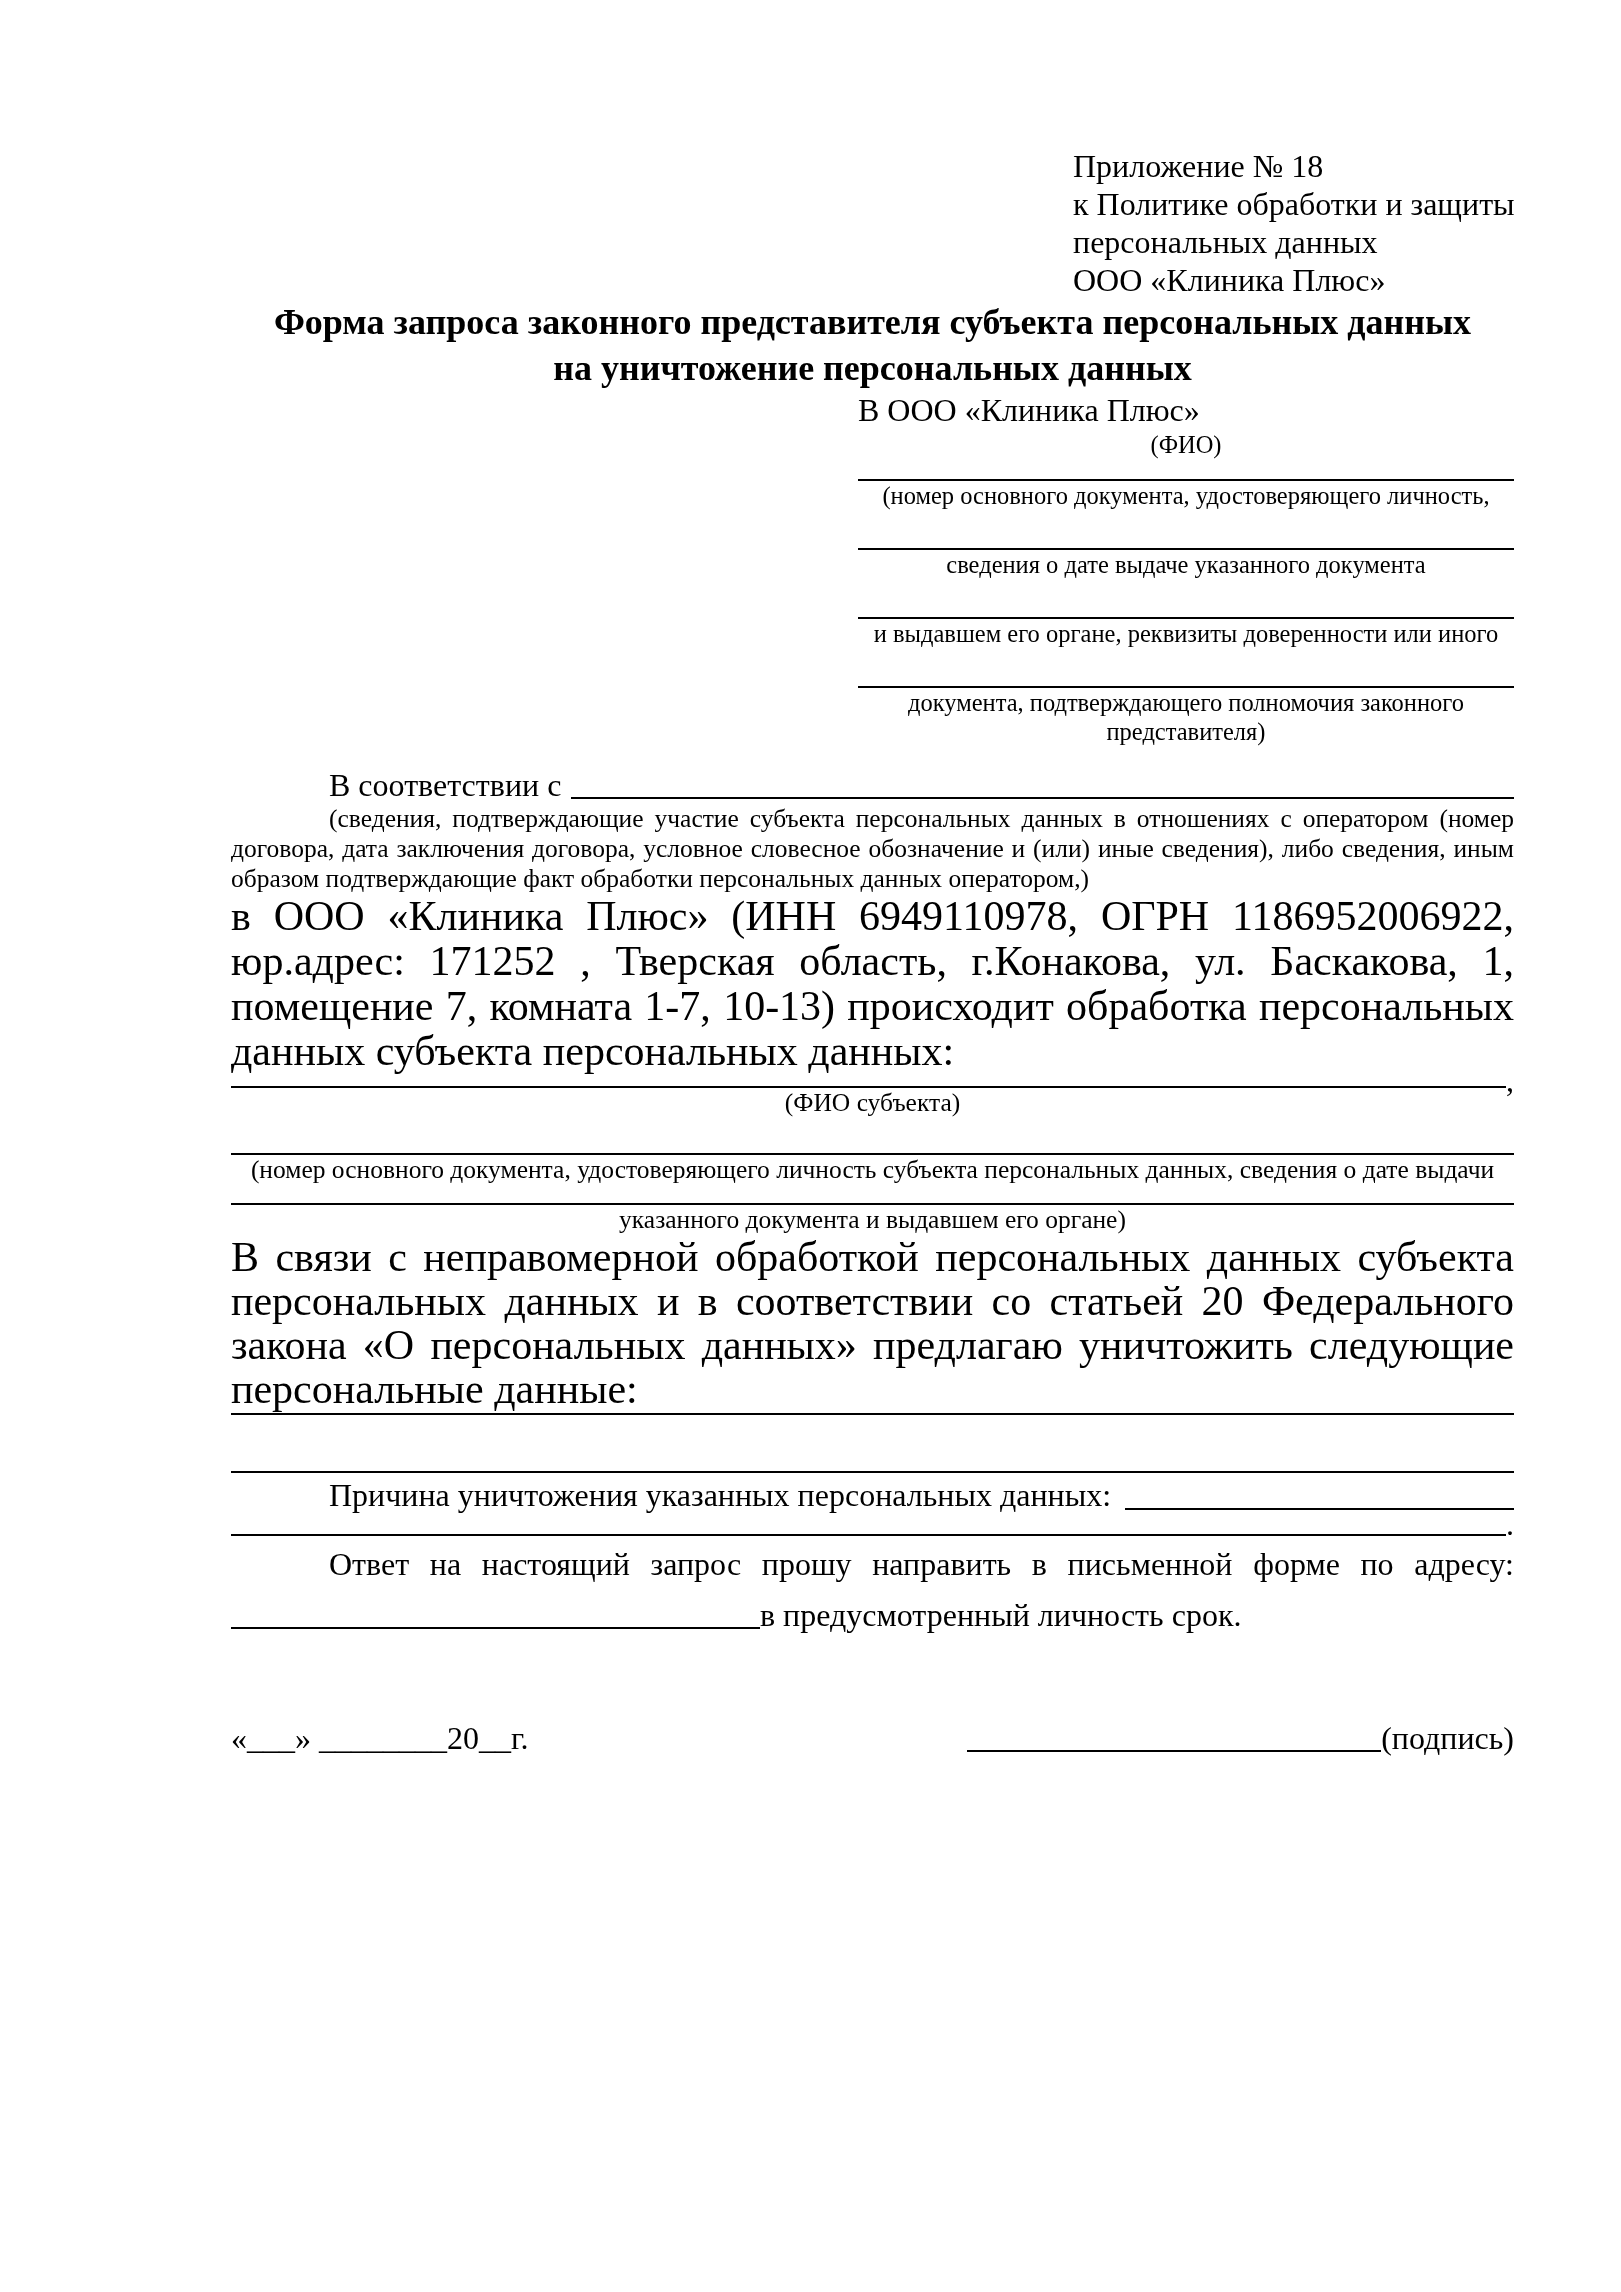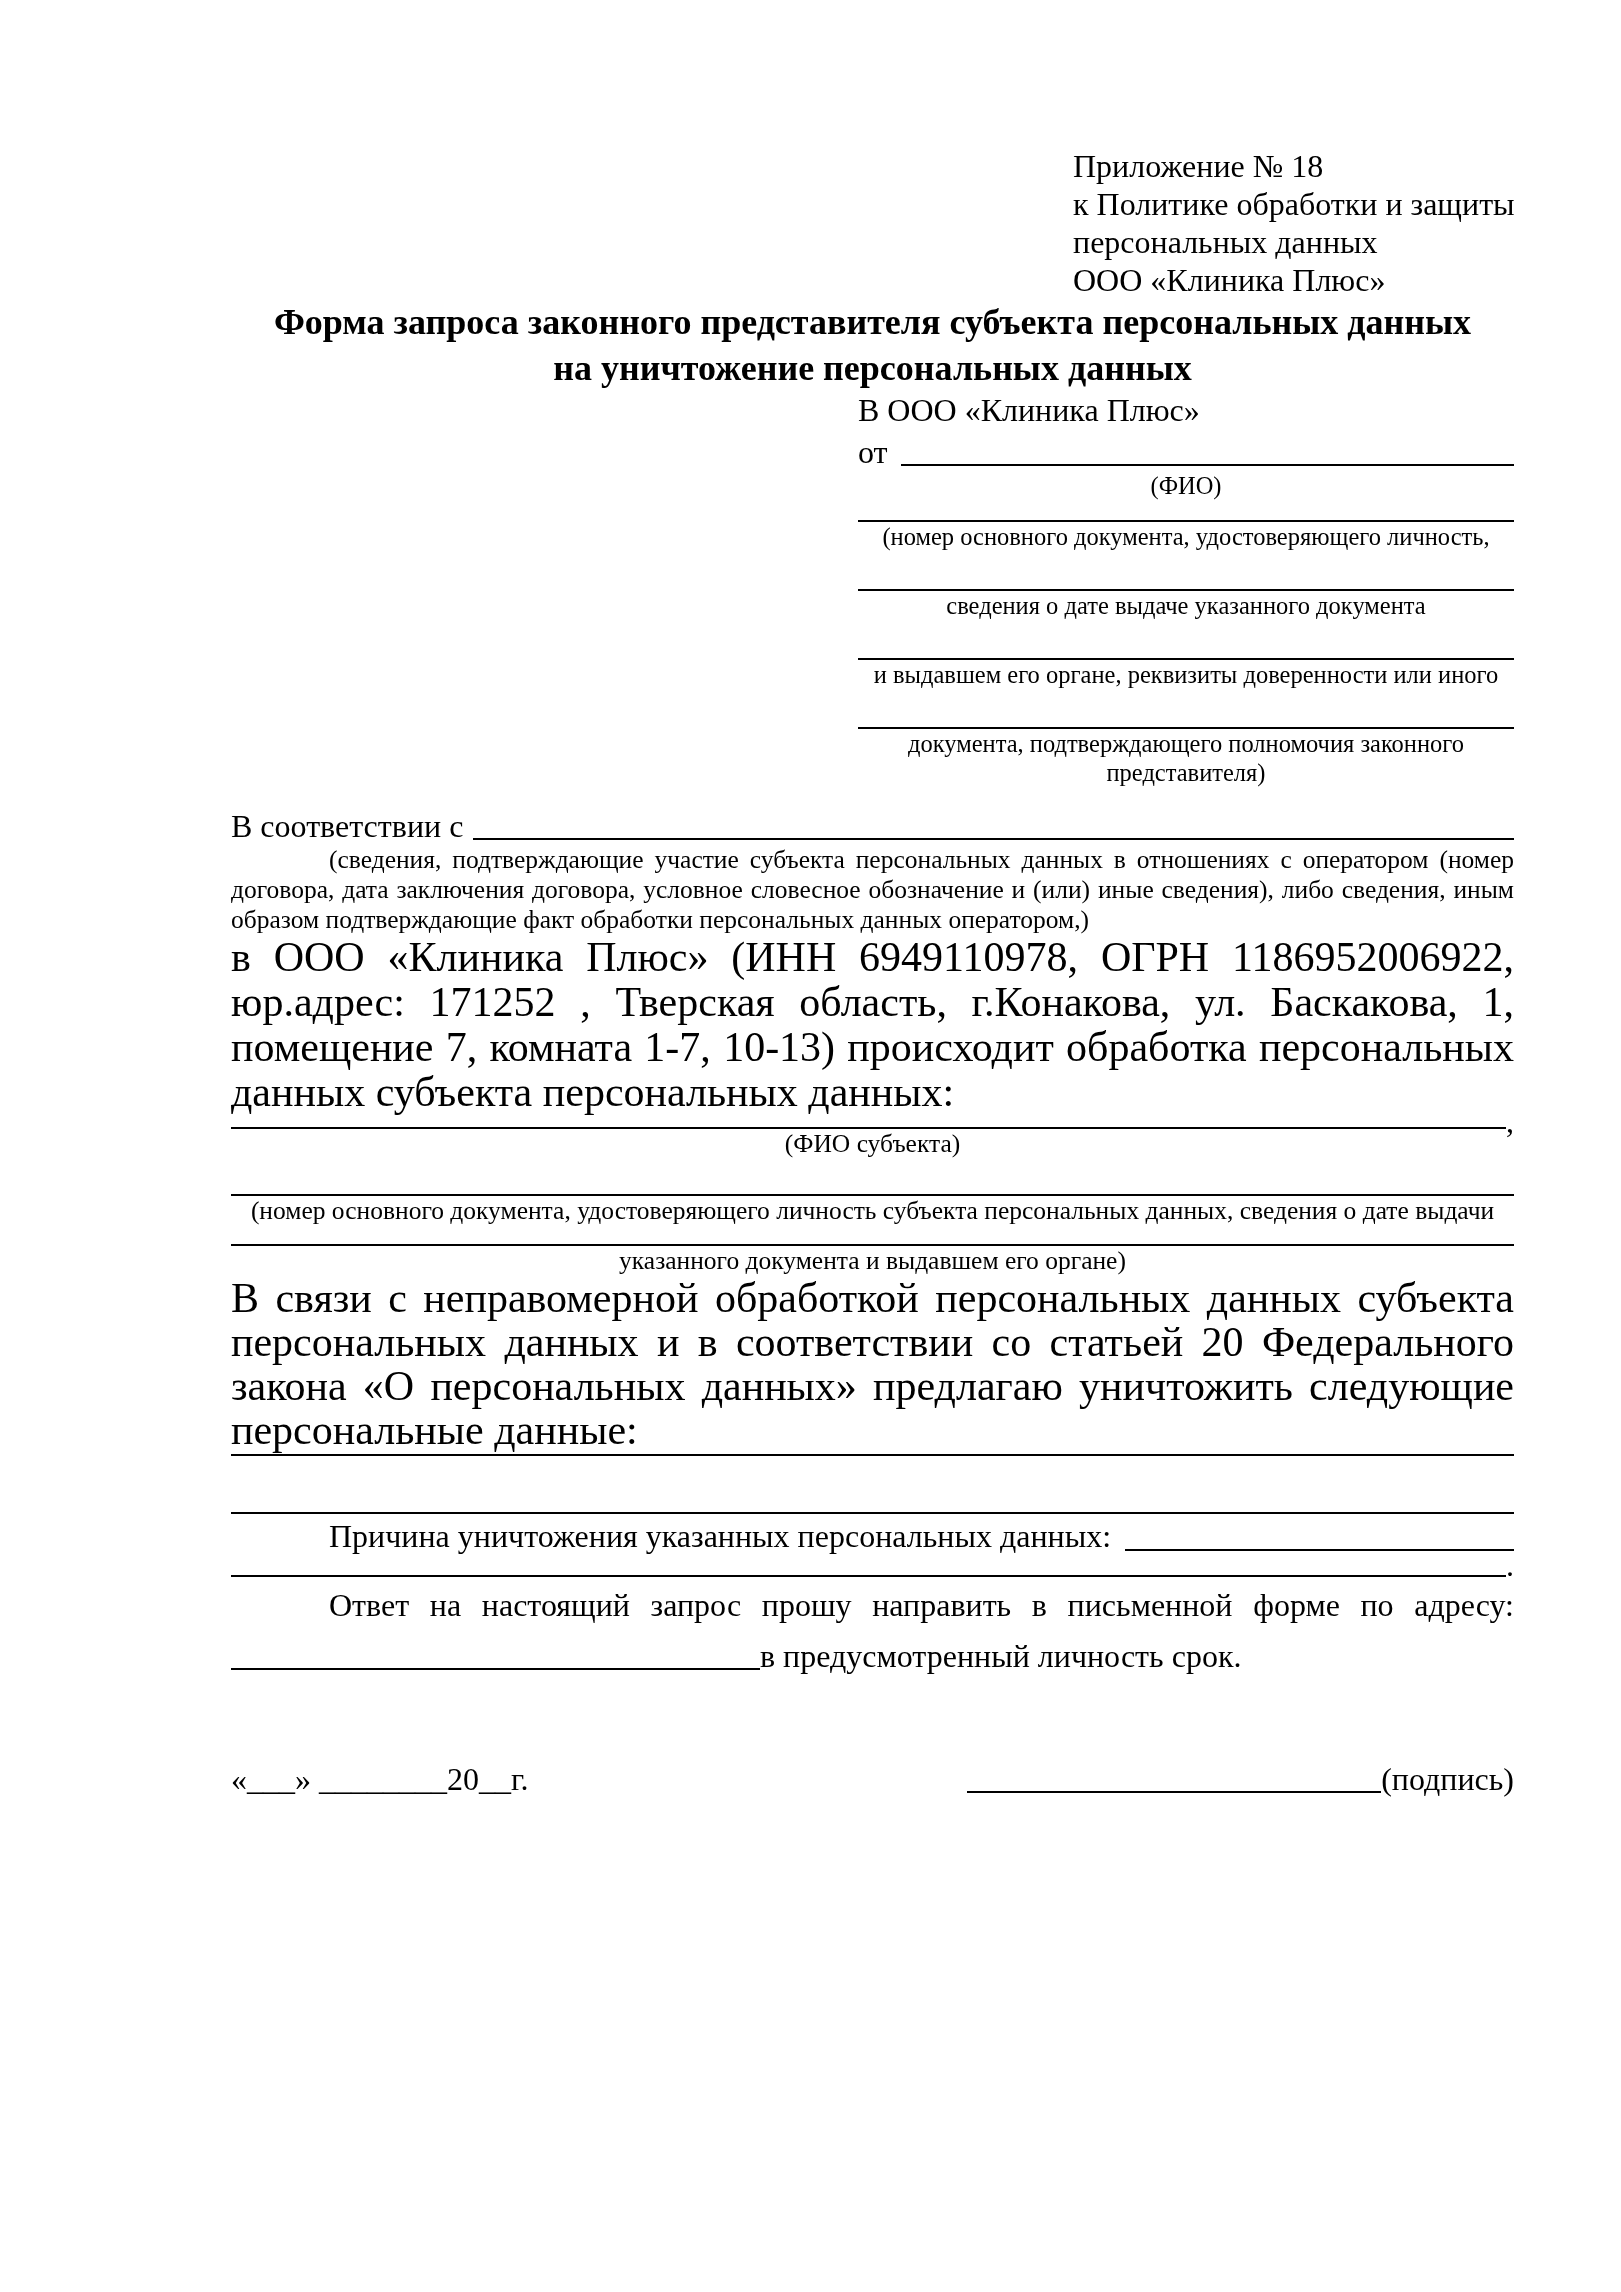--- a/index.html
+++ b/index.html
@@ -70,21 +70,21 @@
   .rule.addr-field   { margin-top: 38px; }
 
   
   .accordance-row {
     display: flex;
     align-items: flex-end;
     height: 43px;
     margin-top: 15.7px;
     font-size: 32px;
   }
-  .accordance-lead { padding-right: 9.8px; white-space: nowrap; }
+  .accordance-lead { margin-left: 98px; padding-right: 9.8px; white-space: nowrap; }
 
   .small-para {
     font-size: 25.5px;
     line-height: 30px;
     text-align: justify;
     text-indent: 98px;
   }
 
   .body-para {
     font-size: 42px;
@@ -181,24 +181,20 @@
     </div>
 
     <div class="doc-title">
       <div>Форма запроса законного представителя субъекта персональных данных</div>
       <div>на уничтожение персональных данных</div>
     </div>
 
     <div class="addressee">
       <div class="addr-to">В ООО «Клиника Плюс»</div>
 
-      <div class="from-row">
-        <span class="from-label">от</span>
-        <div class="blank"></div>
-      </div>
       <div class="addr-caption">(ФИО)</div>
 
       <div class="rule first-field"></div>
       <div class="addr-caption">(номер основного документа, удостоверяющего личность,</div>
 
       <div class="rule addr-field"></div>
       <div class="addr-caption">сведения о дате выдаче указанного документа</div>
 
       <div class="rule addr-field"></div>
       <div class="addr-caption">и выдавшем его органе, реквизиты доверенности или иного</div>

